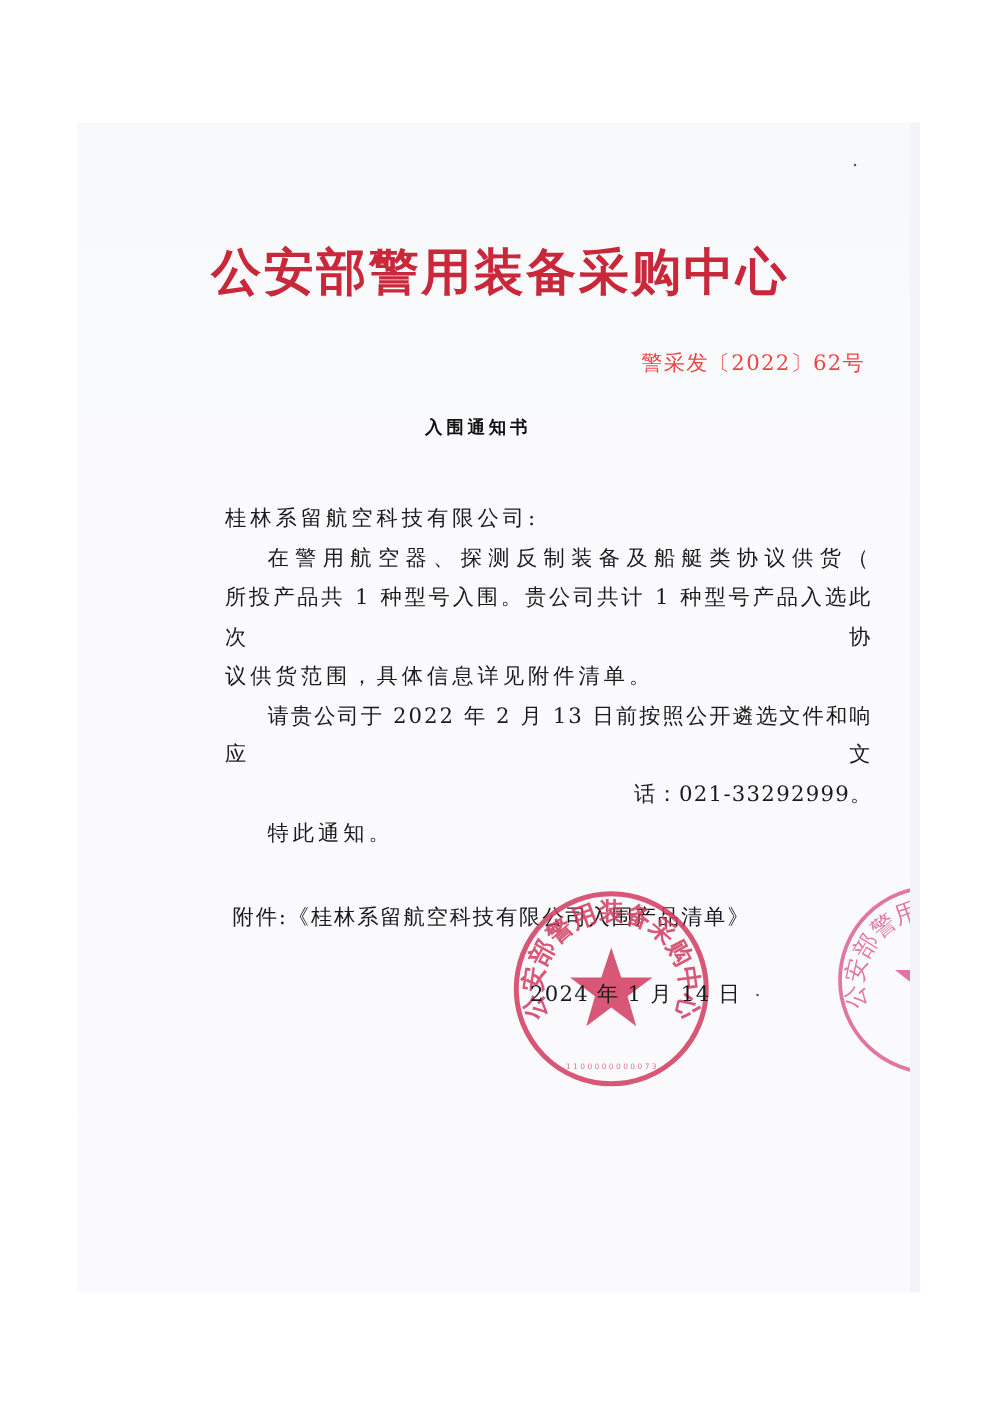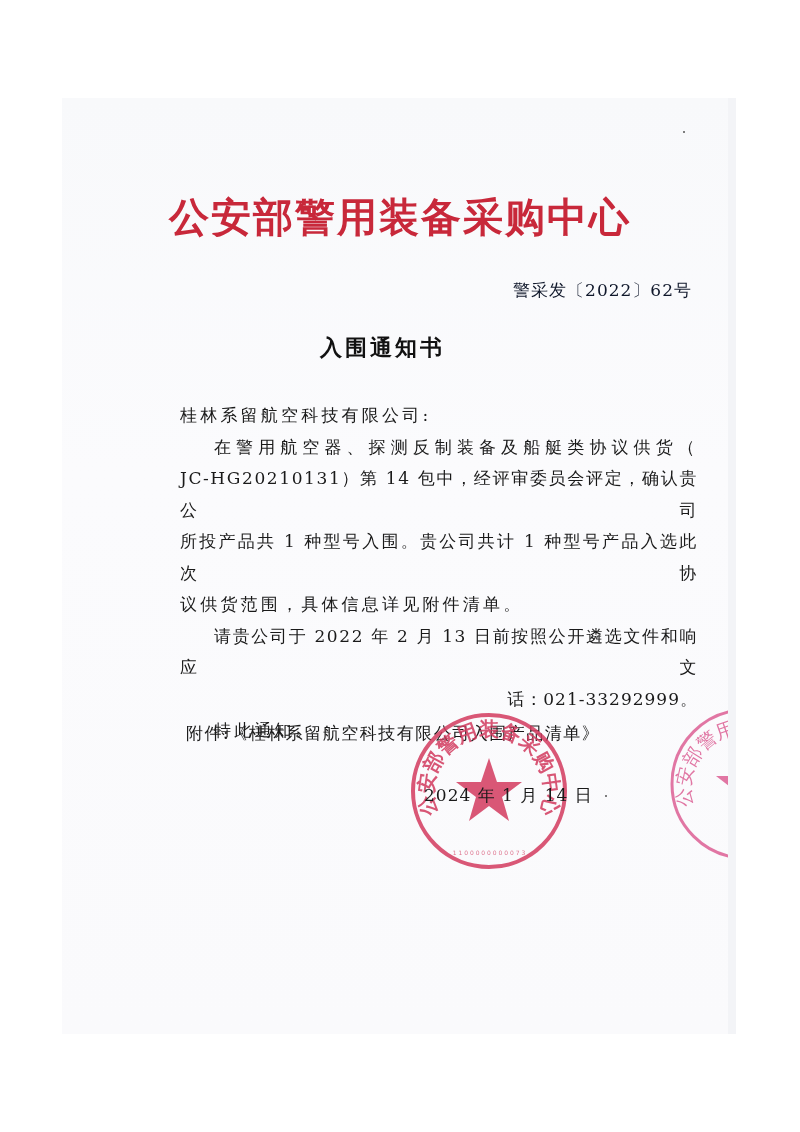--- a/index.html
+++ b/index.html
@@ -14,26 +14,26 @@
     }
     .paper-strip {
       position: absolute; left: 728px; top: 98px; width: 8px; height: 936px; background: #f3f4f7;
     }
     .org-title {
       position: absolute; left: 0; top: 190px; width: 800px; text-align: center;
       color: #c8283a; font-size: 40px; font-weight: bold; letter-spacing: 2px;
       font-family: "DejaVu Serif", "Liberation Serif", serif;
     }
     .doc-number {
-      position: absolute; right: 108px; top: 279px; font-size: 17px; color: #0f172a;
+      position: absolute; right: 108px; top: 279px; font-size: 17px; color: #ef4444;
       letter-spacing: 1px;
     }
     .doc-title {
       position: absolute; left: 0; top: 333px; width: 765px; text-align: center;
-      font-size: 22px; font-weight: bold; color: #111; letter-spacing: 3px;
+      font-size: 14px; font-weight: bold; color: #111; letter-spacing: 3px;
     }
     .body-text {
       position: absolute; left: 152px; top: 400px; width: 518px;
       font-size: 17px; line-height: 31.5px; color: #1a1a1a; letter-spacing: 3.2px; margin-left: 28px;
     }
     .body-text p { margin: 0; }
     .indent { text-indent: 34px; }
     .justify { text-align: justify; text-align-last: justify; }
     .attachment {
       position: absolute; left: 186px; top: 722px; font-size: 17px; color: #1a1a1a; letter-spacing: 1.5px;
@@ -60,21 +60,20 @@
 <div class="org-title">公安部警用装备采购中心</div>
 
 <div class="doc-number">警采发〔2022〕62号</div>
 
 <div class="doc-title">入围通知书</div>
 
 <div class="body-text">
   <p>桂林系留航空科技有限公司:</p>
 
   <p class="indent justify">在警用航空器、探测反制装备及船艇类协议供货（</p>
-  <p class="justify" style="letter-spacing:1.6px;">JC-HG20210131）第 14 包中，经评审委员会评定，确认贵公司</p>
   <p class="justify" style="letter-spacing:1.8px;">所投产品共 1 种型号入围。贵公司共计 1 种型号产品入选此次协</p>
   <p>议供货范围，具体信息详见附件清单。</p>
 
   <p class="indent justify" style="letter-spacing:1.6px;">请贵公司于 2022 年 2 月 13 日前按照公开遴选文件和响应文</p>
   <p style="letter-spacing:1px;text-align:right;">话：021-33292999。</p>
 
   <p class="indent">特此通知。</p>
 </div>
 
 <div class="attachment">附件:《桂林系留航空科技有限公司入围产品清单》</div>

